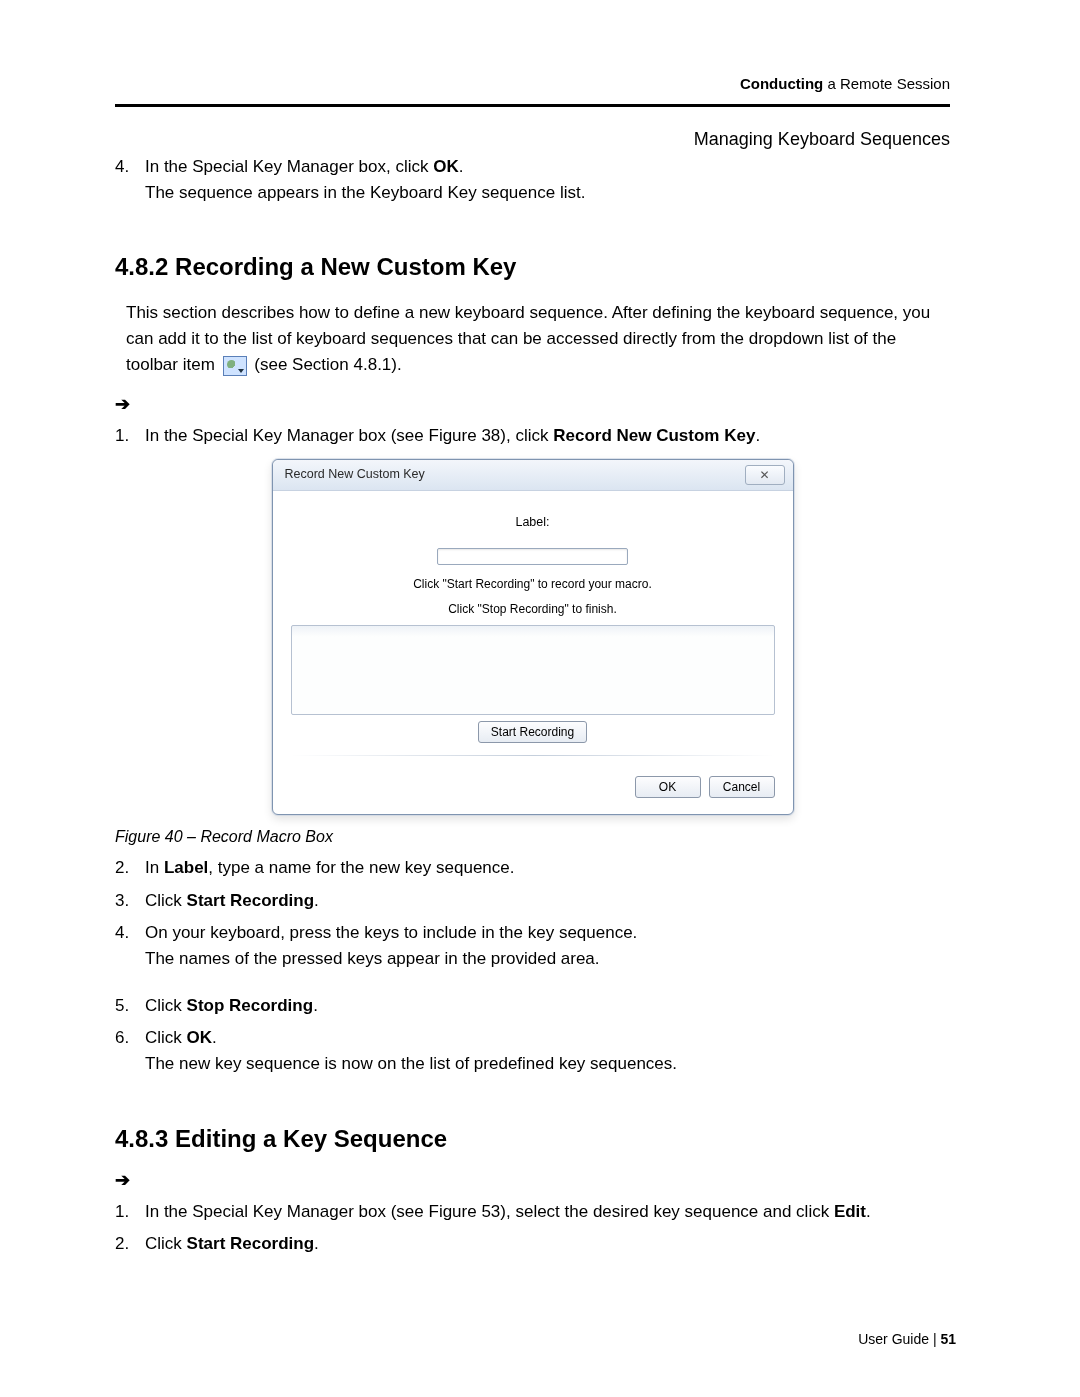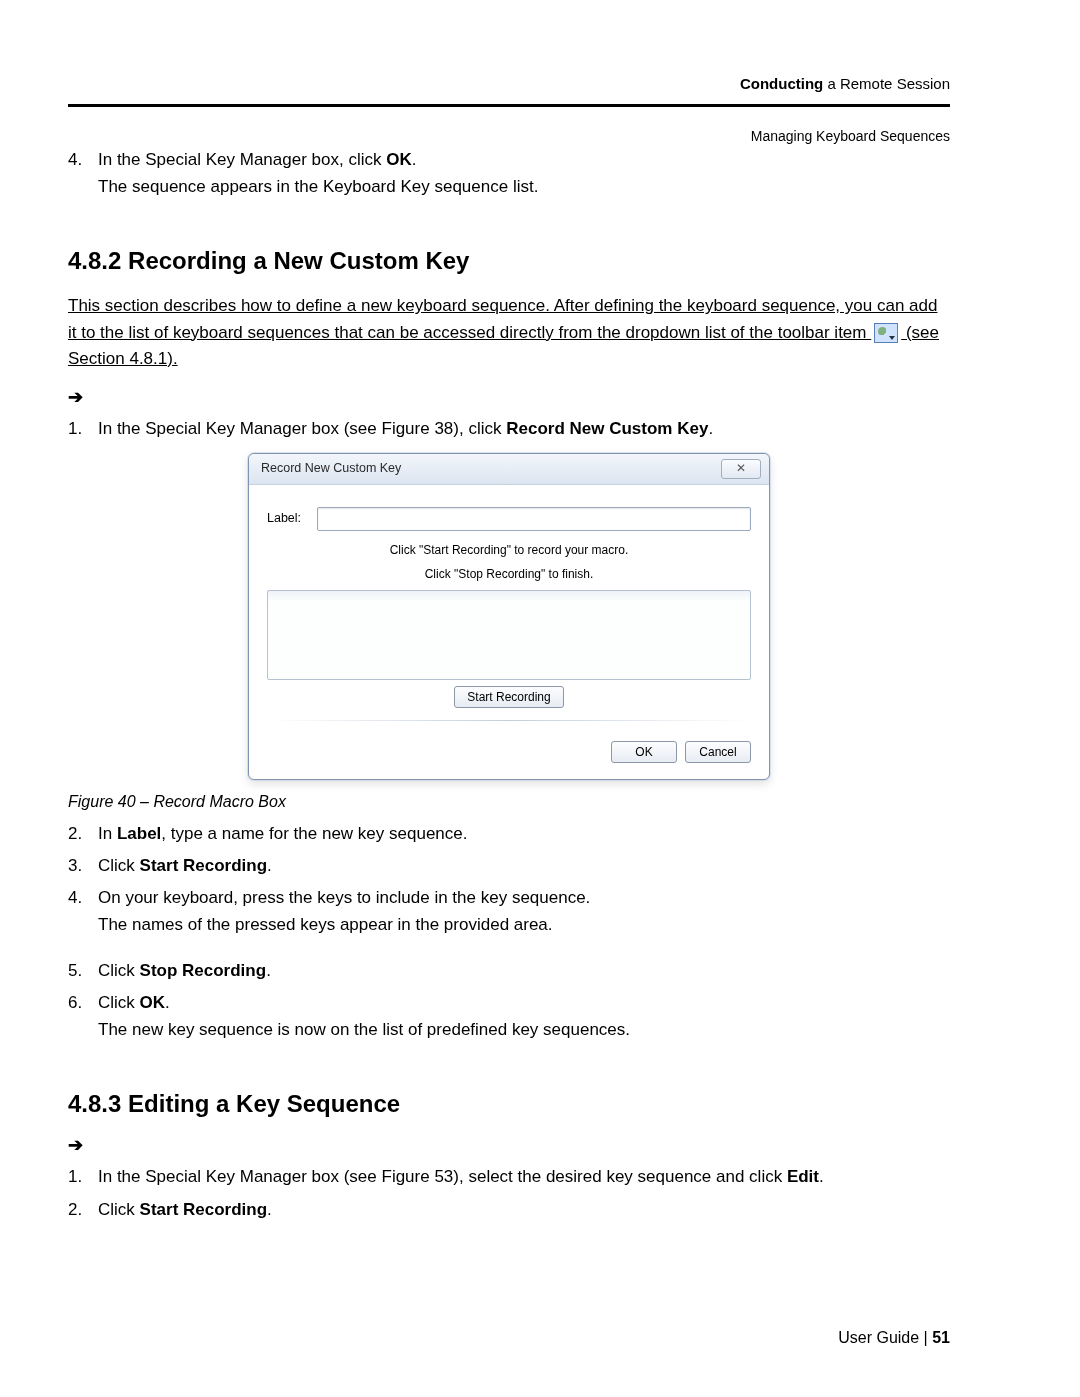--- a/index.html
+++ b/index.html
@@ -8,29 +8,29 @@
     background: #fff;
     font-family: Verdana, Geneva, sans-serif;
     color: #000;
     width: 1080px;
   }
   .page {
     width: 1080px;
     height: 1397px;
     position: relative;
     box-sizing: border-box;
-    padding: 72px 130px 60px 68px;
+    padding: 72px 130px 60px 115px;
   }
   .header-right {
     text-align: right;
     font-size: 15px;
     line-height: 1.6;
   }
   .header-right .l1 { }
-  .header-right .l2 { font-size: 14px; }
+  .header-right .l2 { font-size: 18px; }
   .hr {
     border-top: 3px solid #000;
     margin: 8px 0 18px;
   }
   .body {
     font-size: 17px;
     line-height: 1.55;
   }
   .ol { margin: 0; padding: 0; list-style: none; }
   .ol > li {
@@ -45,21 +45,21 @@
   .ol > li .txt { flex: 1; }
   .ol .sub {
     margin-bottom: 14px;
   }
   h2 {
     font-family: Arial, Helvetica, sans-serif;
     font-size: 24px;
     font-weight: bold;
     margin: 28px 0 14px;
   }
-  .para { margin: 8px 0 16px; text-decoration: underline; }
+  .para { margin: 8px 11px 16px; }
   .inline-icon {
     display: inline-block;
     vertical-align: middle;
     width: 22px;
     height: 18px;
     background: #cfe3ff;
     border: 1px solid #5a7fb8;
     position: relative;
     margin: 0 3px;
   }
@@ -91,22 +91,22 @@
   .arrow-proc .arrow { width: 30px; flex: 0 0 30px; font-size:18px; line-height:1;}
   b, strong { font-family: Arial, Helvetica, sans-serif; font-weight: bold; }
   .figure-caption {
     font-style: italic;
     font-size: 16px;
     margin: 10px 0 6px;
   }
   .footer {
     position: absolute;
     bottom: 50px;
-    right: 130px;
-    font-size: 16px;
+    right: 124px;
+    font-size: 14px;
   }
   .footer .pg { font-family: Arial, Helvetica, sans-serif; font-weight: bold; }
 
   
   .dialog-wrap { display:flex; justify-content:center; margin: 10px 0 6px;}
   .dialog {
     width: 520px;
     border: 1px solid #7f94b0;
     border-radius: 6px;
     box-shadow: 0 0 0 1px rgba(200,210,225,.6), 0 4px 10px rgba(0,0,0,.12);
@@ -125,21 +125,21 @@
   }
   .winclose {
     width:38px;height:18px;
     border:1px solid #a0aec0;
     border-radius:3px;
     background:linear-gradient(#fafcff,#e3e9f2);
     display:flex;align-items:center;justify-content:center;
     font-size:12px;color:#555;
   }
   .dlg-body { padding: 22px 18px 10px; }
-  .row-label{ display:flex; align-items:center; gap:16px; margin-bottom:10px;}
+  .row-label{ display:flex; align-items:center; gap:16px; margin-bottom:10px;flex-direction:column;}
   .row-label input{
     flex:1; height:22px;
     border:1px solid #9aa9bd; border-radius:2px;
     box-shadow: inset 0 1px 2px rgba(0,0,0,.1);
     padding:0 6px;
   }
   .hints{ text-align:center; font-size:12px; margin: 2px 0 6px;}
   .keys-area{
     height:88px;
     border:1px solid #b6c1d1;

